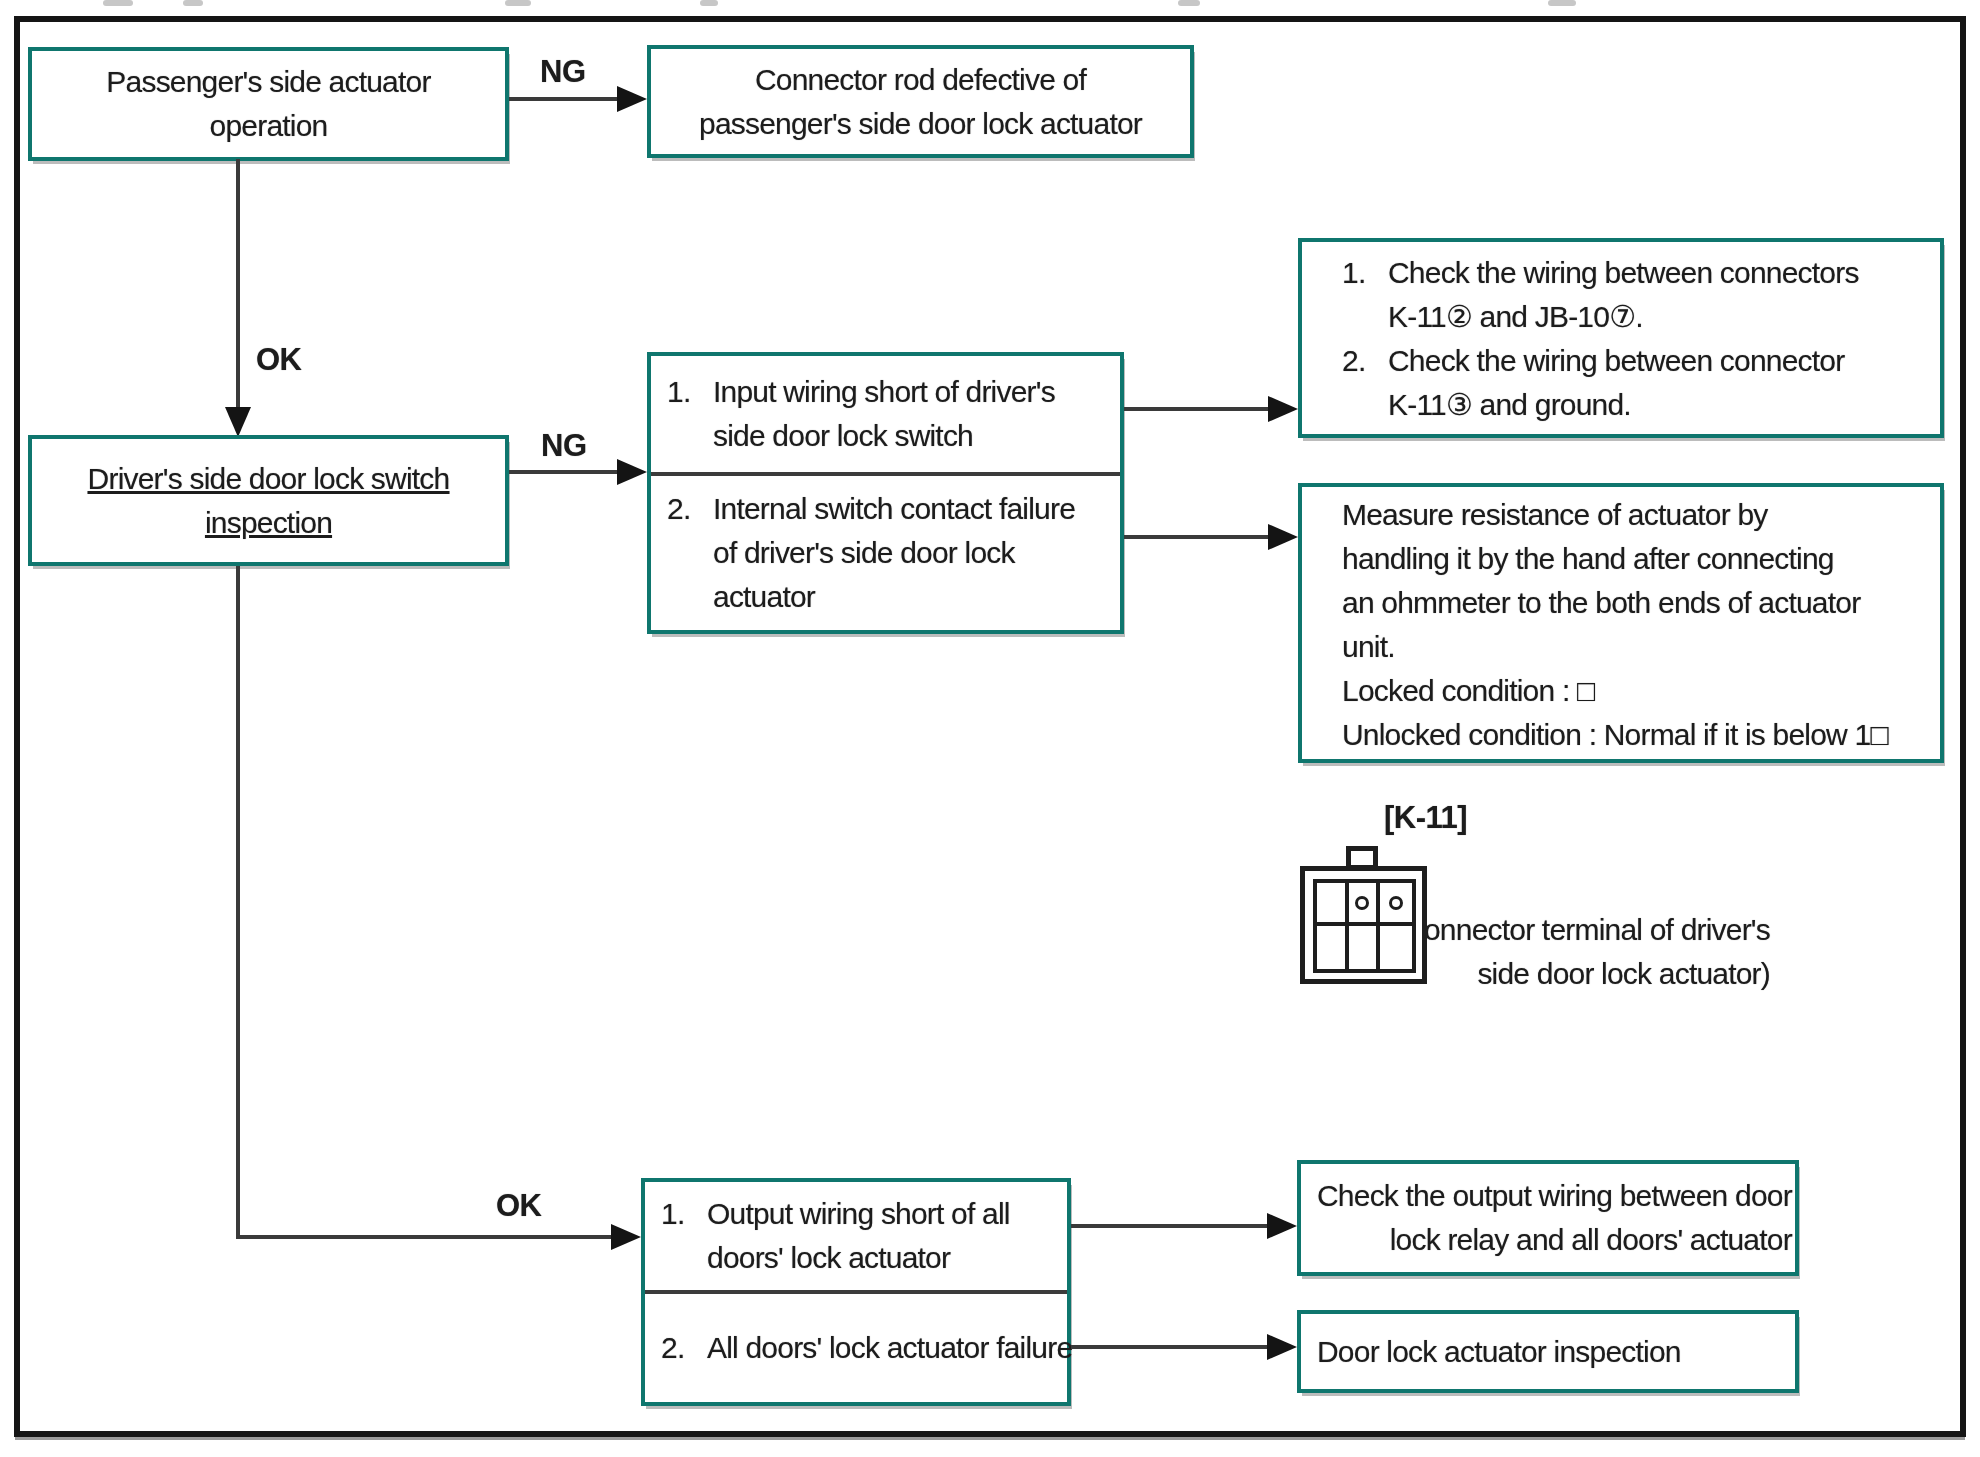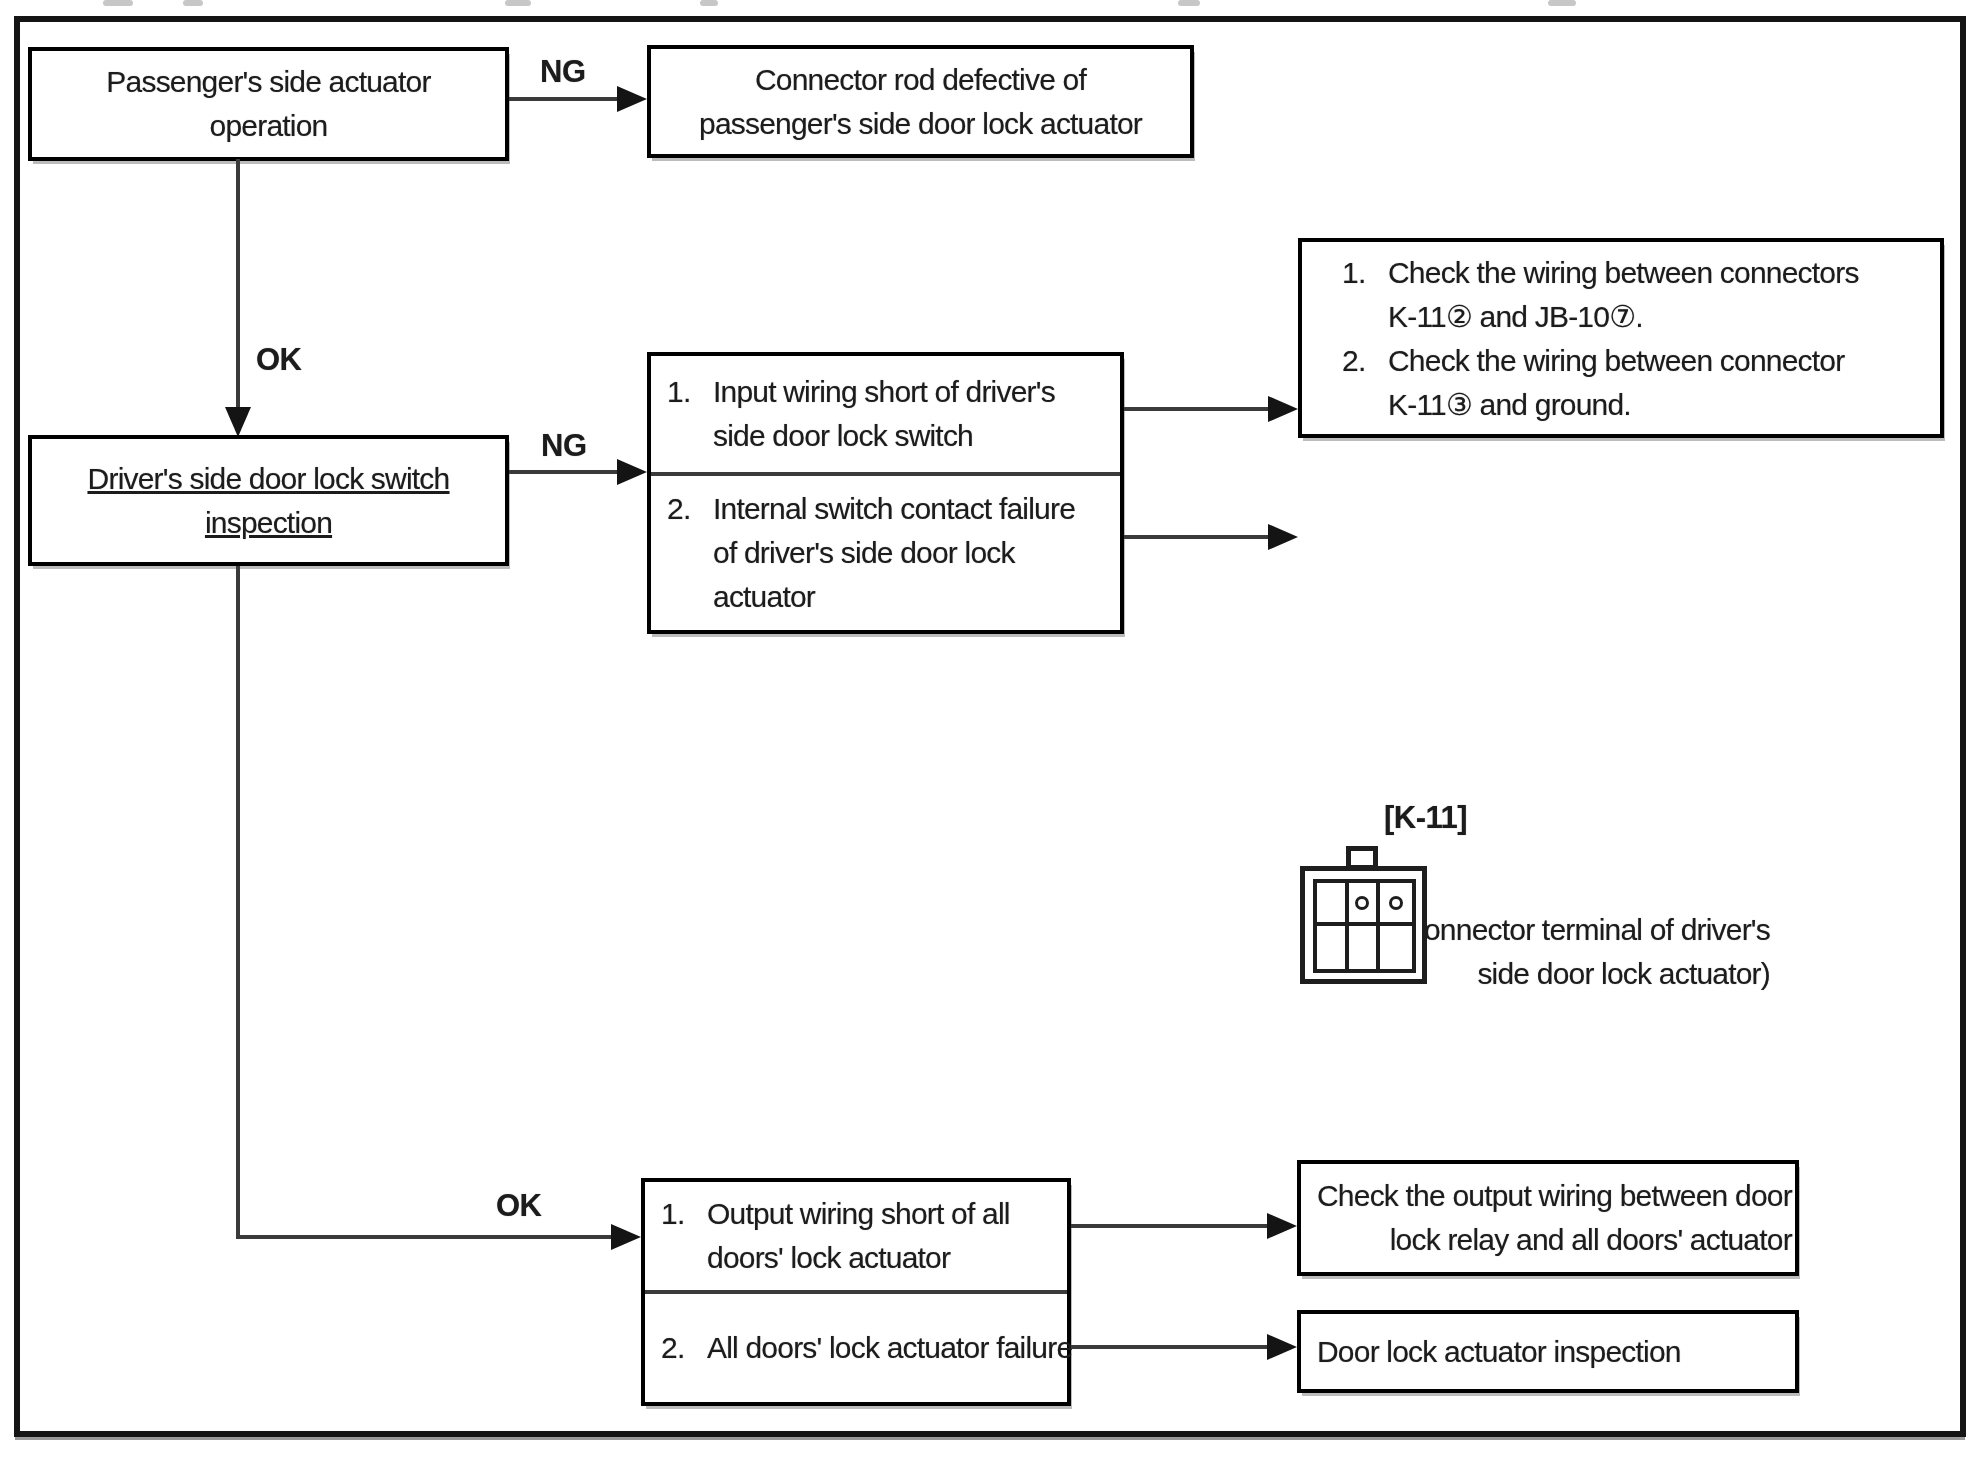--- a/index.html
+++ b/index.html
@@ -3,21 +3,21 @@
 <meta charset="utf-8">
 <style>
   html,body{margin:0;padding:0;background:#ffffff;}
   .stage{position:relative;width:1980px;height:1457px;background:#ffffff;overflow:hidden;
          font-family:"Liberation Sans",sans-serif;color:#1c1c1c;font-size:30px;
          letter-spacing:-0.8px;line-height:44px;}
   .stage *{box-sizing:border-box;}
   .txt{text-shadow:0 0 1px rgba(10,10,10,.45);}
   .outer{position:absolute;left:14px;top:16px;width:1952px;height:1421px;
          border:6px solid #151515;box-shadow:0 4px 0 -1px #9a9a9a;background:transparent;}
-  .box{position:absolute;border:4px solid #000000;background:#fff;
+  .box{position:absolute;border:4px solid #0f766e;background:#fff;
        box-shadow:3px 5px 0 -2px #bcbcbc;}
   .cc{display:flex;align-items:center;justify-content:center;text-align:center;}
   .lc{display:flex;align-items:center;justify-content:flex-start;text-align:right;}
   .pre{white-space:pre;}
   .stack{display:flex;flex-direction:column;}
   .comp{display:flex;align-items:center;padding-left:16px;}
   .comp.div{border-bottom:4px solid #3b3b3b;}
   .numitem{display:flex;align-items:flex-start;}
   .num{flex:none;width:46px;}
   .lbl{position:absolute;font-weight:bold;font-size:31px;letter-spacing:-0.5px;}
@@ -105,20 +105,26 @@
       <span class="pre">Check the wiring between connectors
 K-11② and JB-10⑦.</span>
     </div>
     <div class="numitem txt">
       <span class="num">2.</span>
       <span class="pre">Check the wiring between connector
 K-11③ and ground.</span>
     </div>
   </div>
 
+  <div class="box txt pre" style="left:1298px;top:483px;width:646px;height:280px;padding:6px 8px 0 40px;">Measure resistance of actuator by
+handling it by the hand after connecting
+an ohmmeter to the both ends of actuator
+unit.
+Locked condition : □
+Unlocked condition : Normal if it is below 1□</div>
 
   <div class="lbl txt" style="left:1384px;top:796px;">[K-11]</div>
   <div class="conn-tab"></div>
   <div class="conn">
     <div class="cgrid">
       <div></div>
       <div>
           <span class="pin"></span>
         </div>
       <div>

